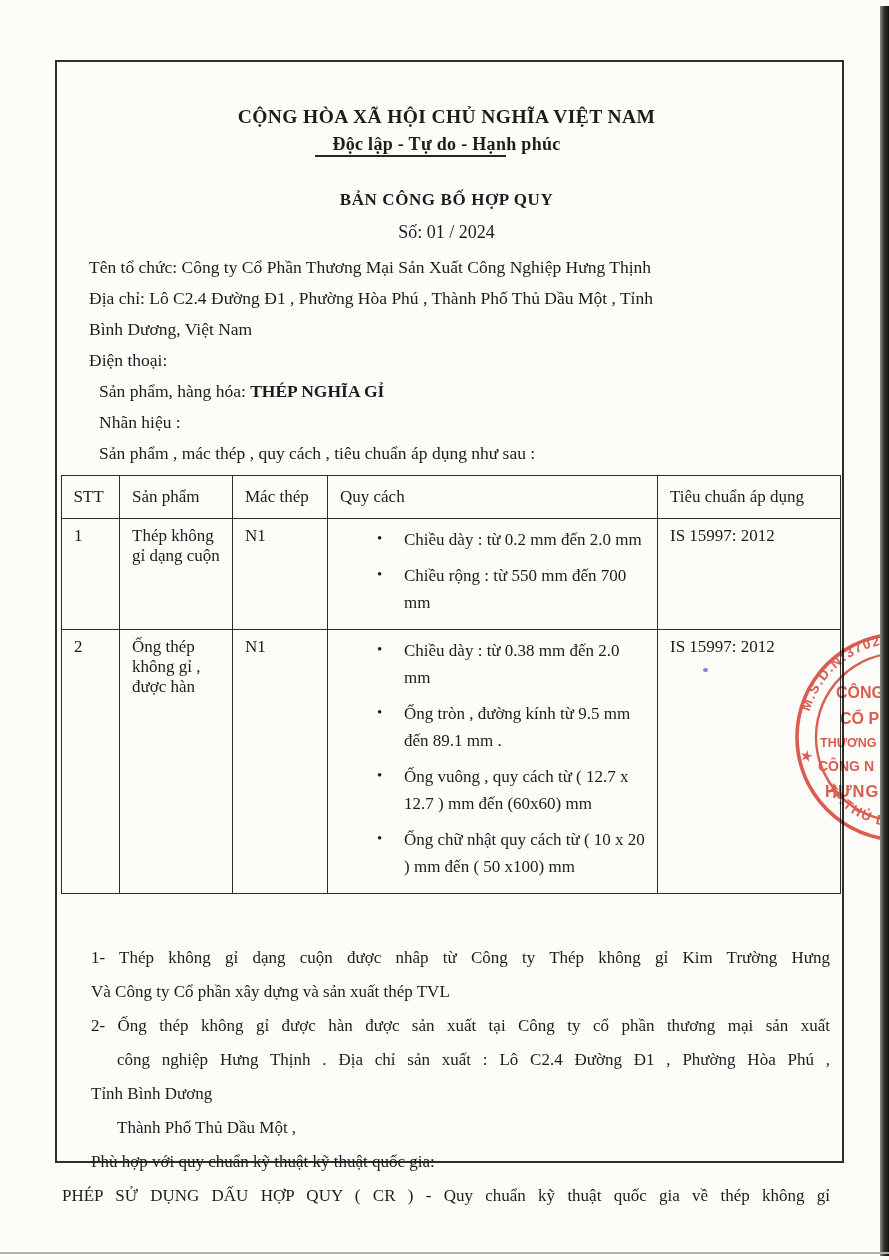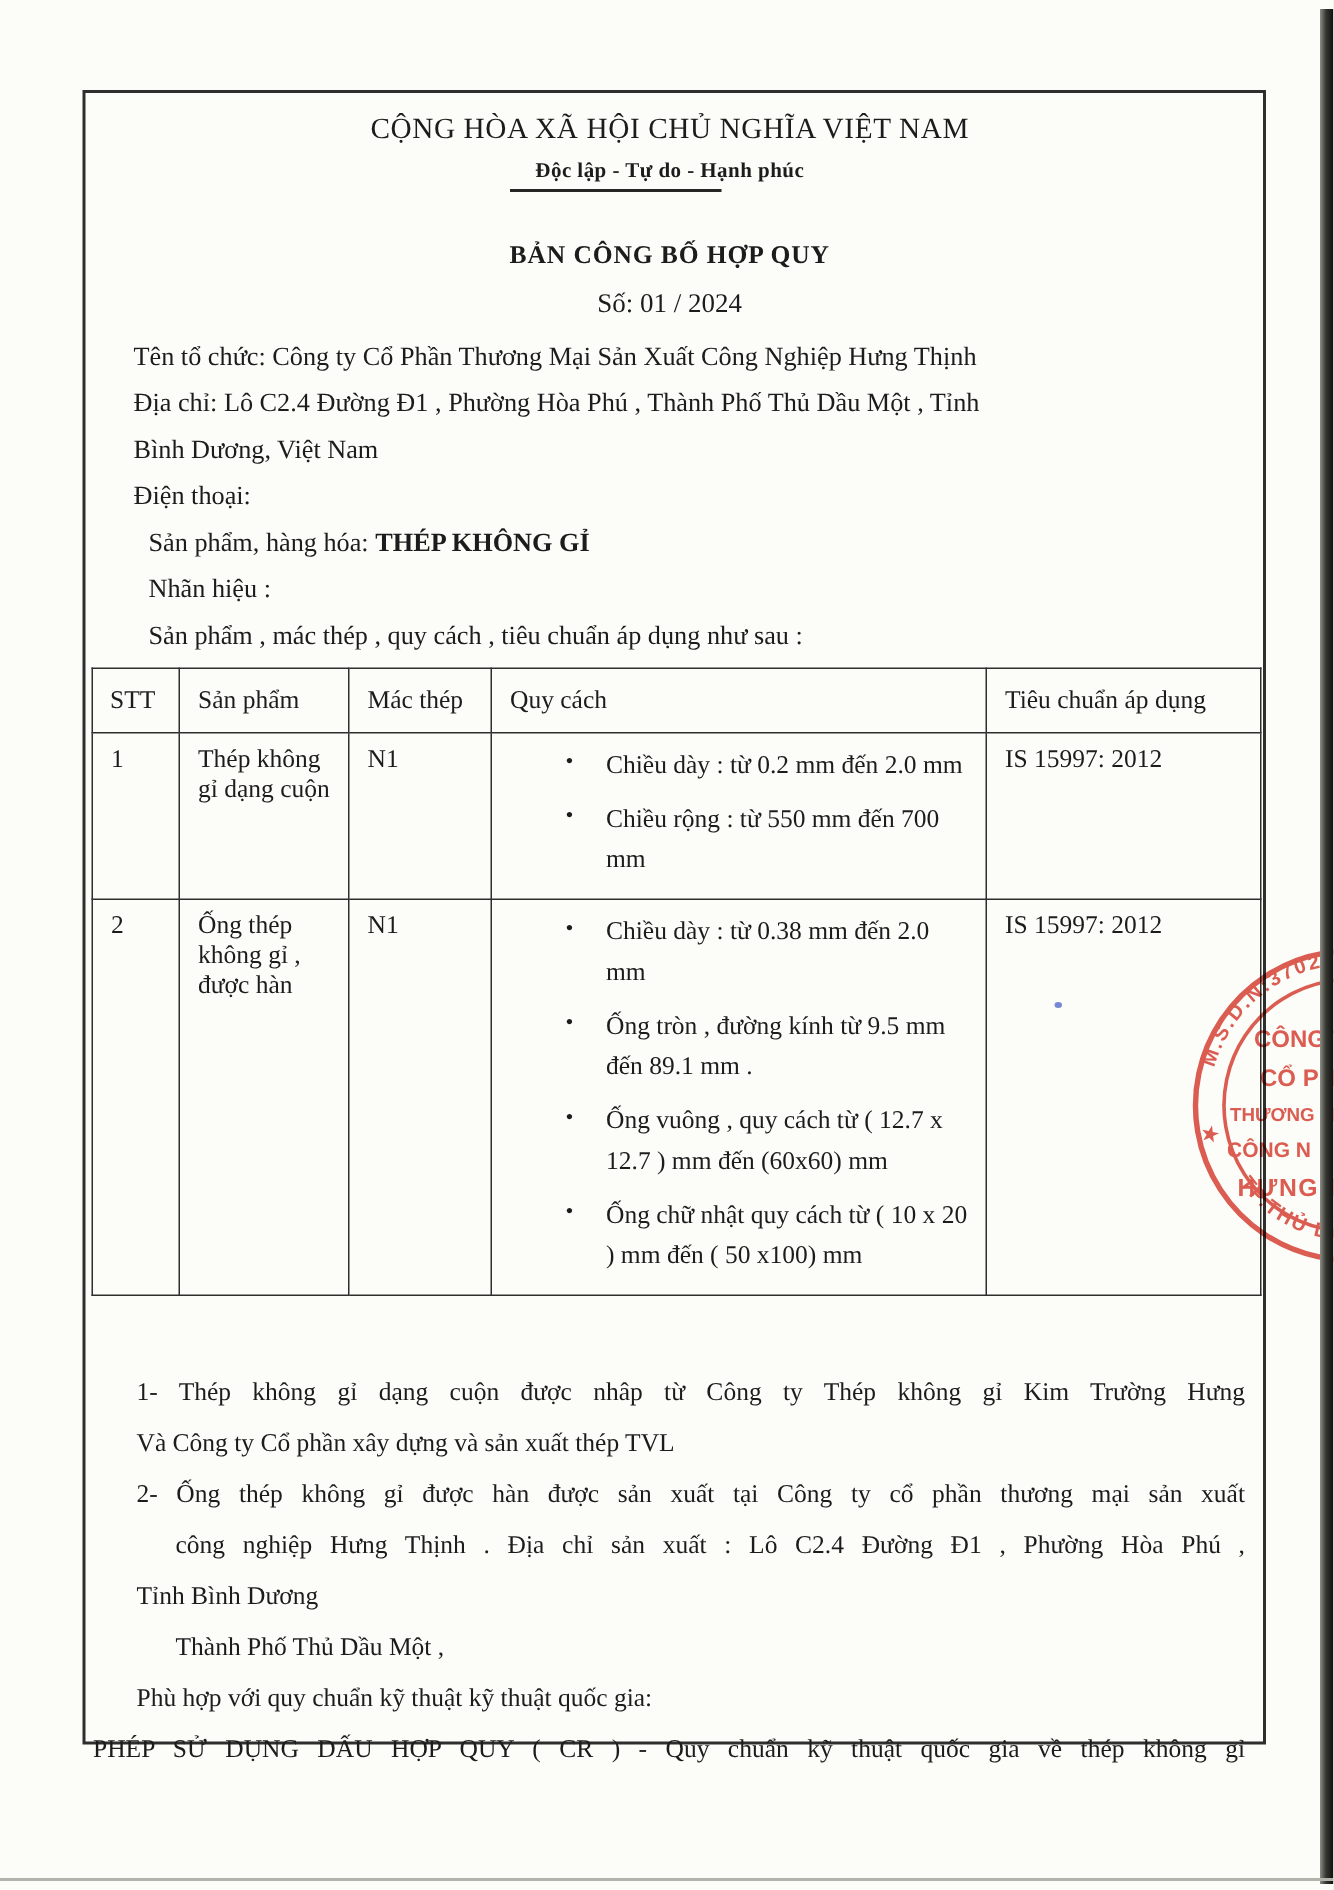--- a/index.html
+++ b/index.html
@@ -33,23 +33,23 @@
     border-radius:50%;background:#3b57c4;opacity:.7;z-index:3;
   }
   
   .frame{
     position:absolute;left:55px;top:60px;width:789px;height:1103px;
     border:2px solid var(--line);
     box-sizing:border-box;
     padding:13px 6px 0 0;
   }
   .center{text-align:center;}
-  .nat-header{font-size:19.5px;font-weight:normal;letter-spacing:.4px;line-height:24px;}
+  .nat-header{font-size:19.5px;font-weight:bold;letter-spacing:.4px;line-height:24px;margin-top:30px;}
   .motto-row{margin-top:3px;line-height:24px;}
-  .motto-wrap{display:inline-block;position:relative;font-size:14px;font-weight:bold;letter-spacing:.3px;font-family:Liberation Serif, serif;}
+  .motto-wrap{display:inline-block;position:relative;font-size:18px;font-weight:bold;letter-spacing:.3px;font-family:Liberation Serif, serif;}
   .motto-underline{position:absolute;left:-17px;bottom:-1px;height:2px;width:calc(100% - 38px);background:#262624;}
   .doc-title{margin-top:27px;font-size:17px;font-weight:bold;letter-spacing:.6px;line-height:32px;}
   .doc-number{margin-top:4px;font-size:18px;line-height:24px;}
 
   .para{font-size:17.5px;line-height:31px;margin:0 6px 0 32px;}
   .para.indent2{margin-left:42px;}
   .bold{font-weight:bold;}
 
   
   table.spec{
@@ -108,21 +108,21 @@
       </div>
       <div class="doc-title">BẢN CÔNG BỐ HỢP QUY</div>
       <div class="doc-number">Số: 01 / 2024</div>
     </div>
 
     <div class="para" style="margin-top:8px">Tên tổ chức: Công ty Cổ Phần Thương Mại Sản Xuất Công Nghiệp Hưng Thịnh</div>
     <div class="para">Địa chỉ: Lô C2.4 Đường Đ1 , Phường Hòa Phú , Thành Phố Thủ Dầu Một , Tỉnh</div>
     <div class="para">Bình Dương, Việt Nam</div>
     <div class="para">Điện thoại:</div>
     <div class="para indent2">
-      <span>Sản phẩm, hàng hóa: </span><span class="bold">THÉP KHÔNG GỈ</span>
+      <span>Sản phẩm, hàng hóa: </span><span class="bold">THÉP NGHĨA GỈ</span>
     </div>
     <div class="para indent2">Nhãn hiệu :</div>
     <div class="para indent2">Sản phẩm , mác thép , quy cách , tiêu chuẩn áp dụng như sau :</div>
 
     <table class="spec">
       <colgroup>
         <col class="c-stt">
           <col class="c-sp">
           <col class="c-mt">
           <col class="c-qc">

